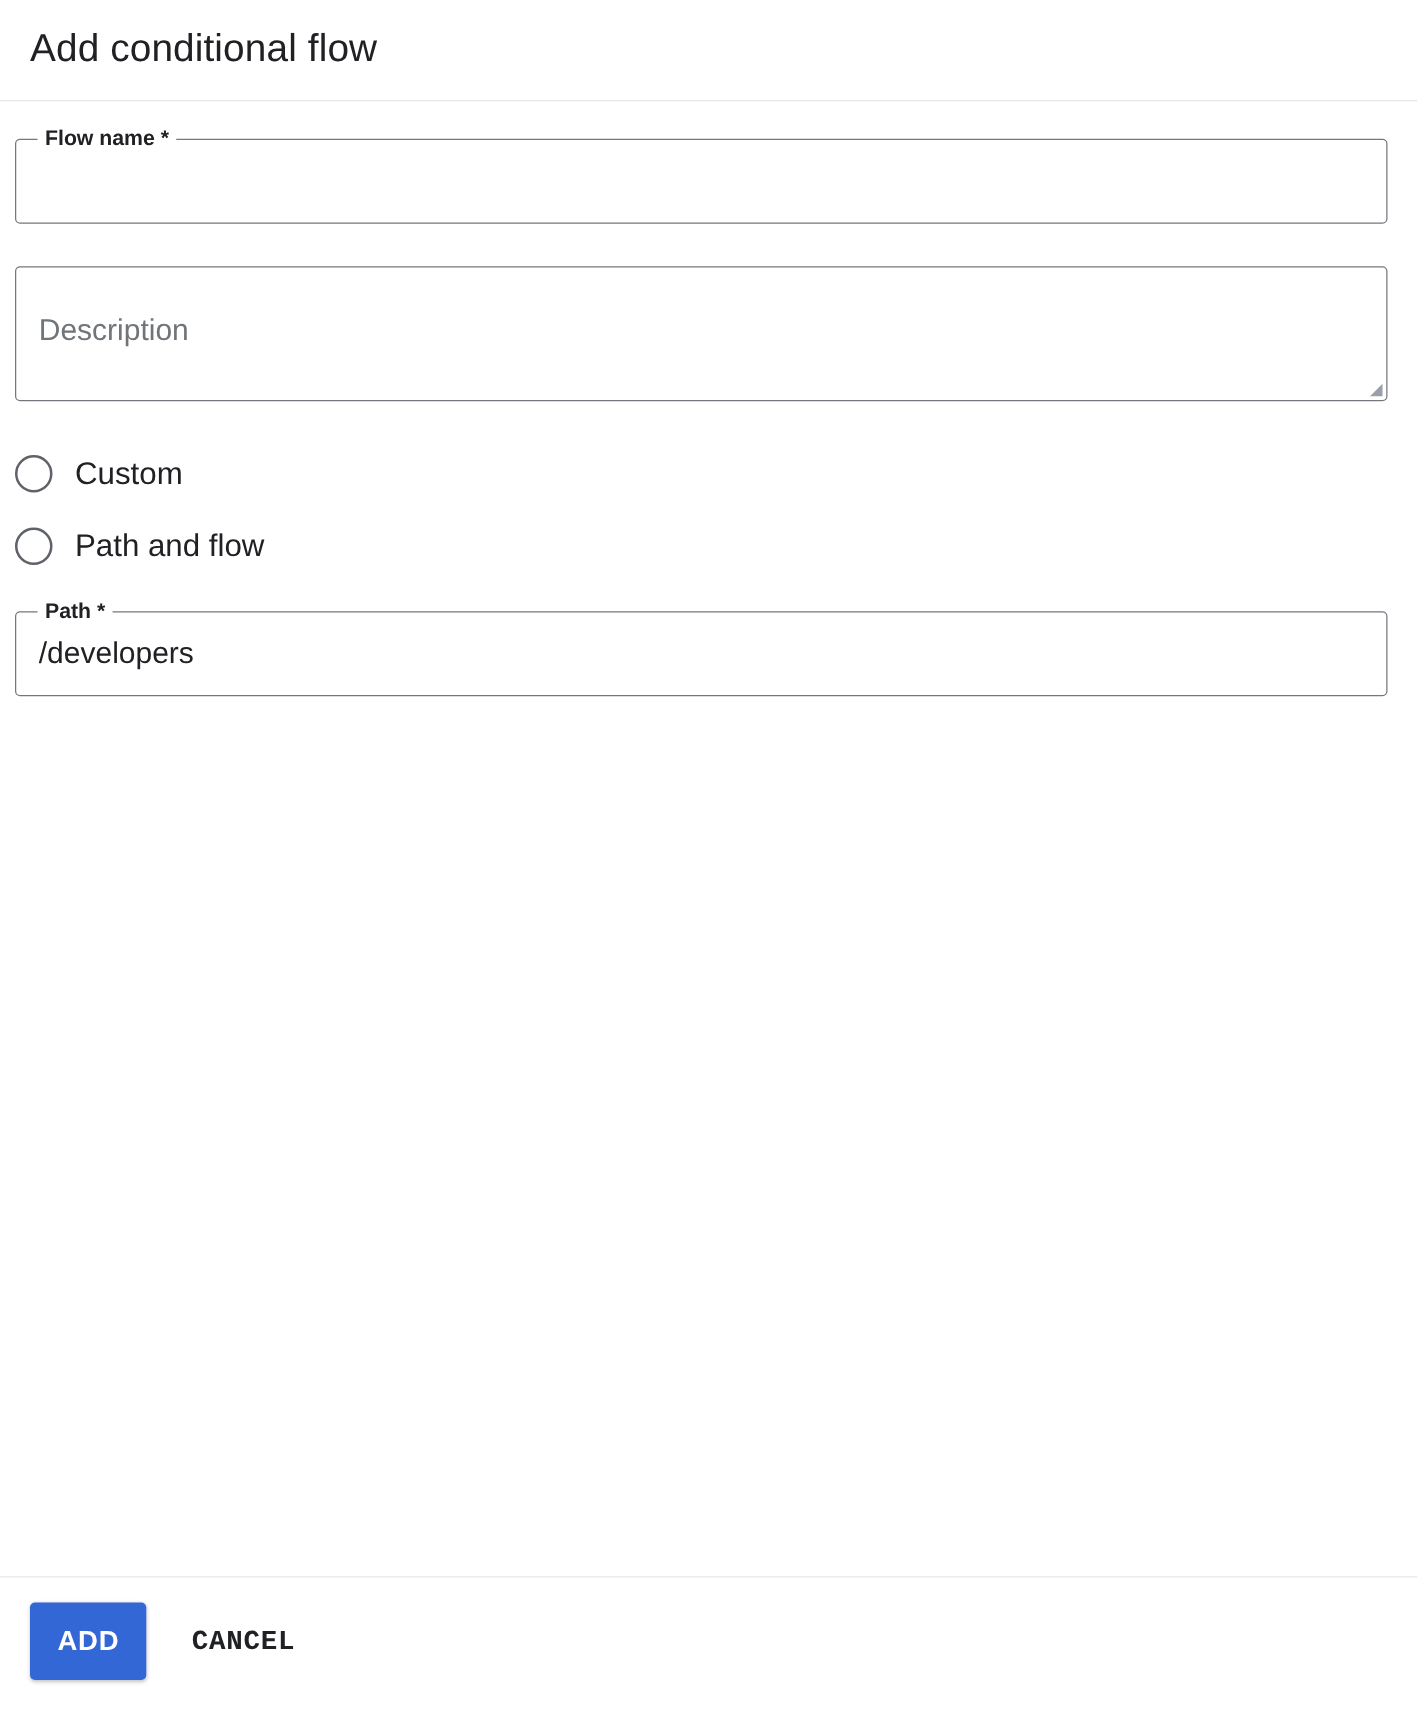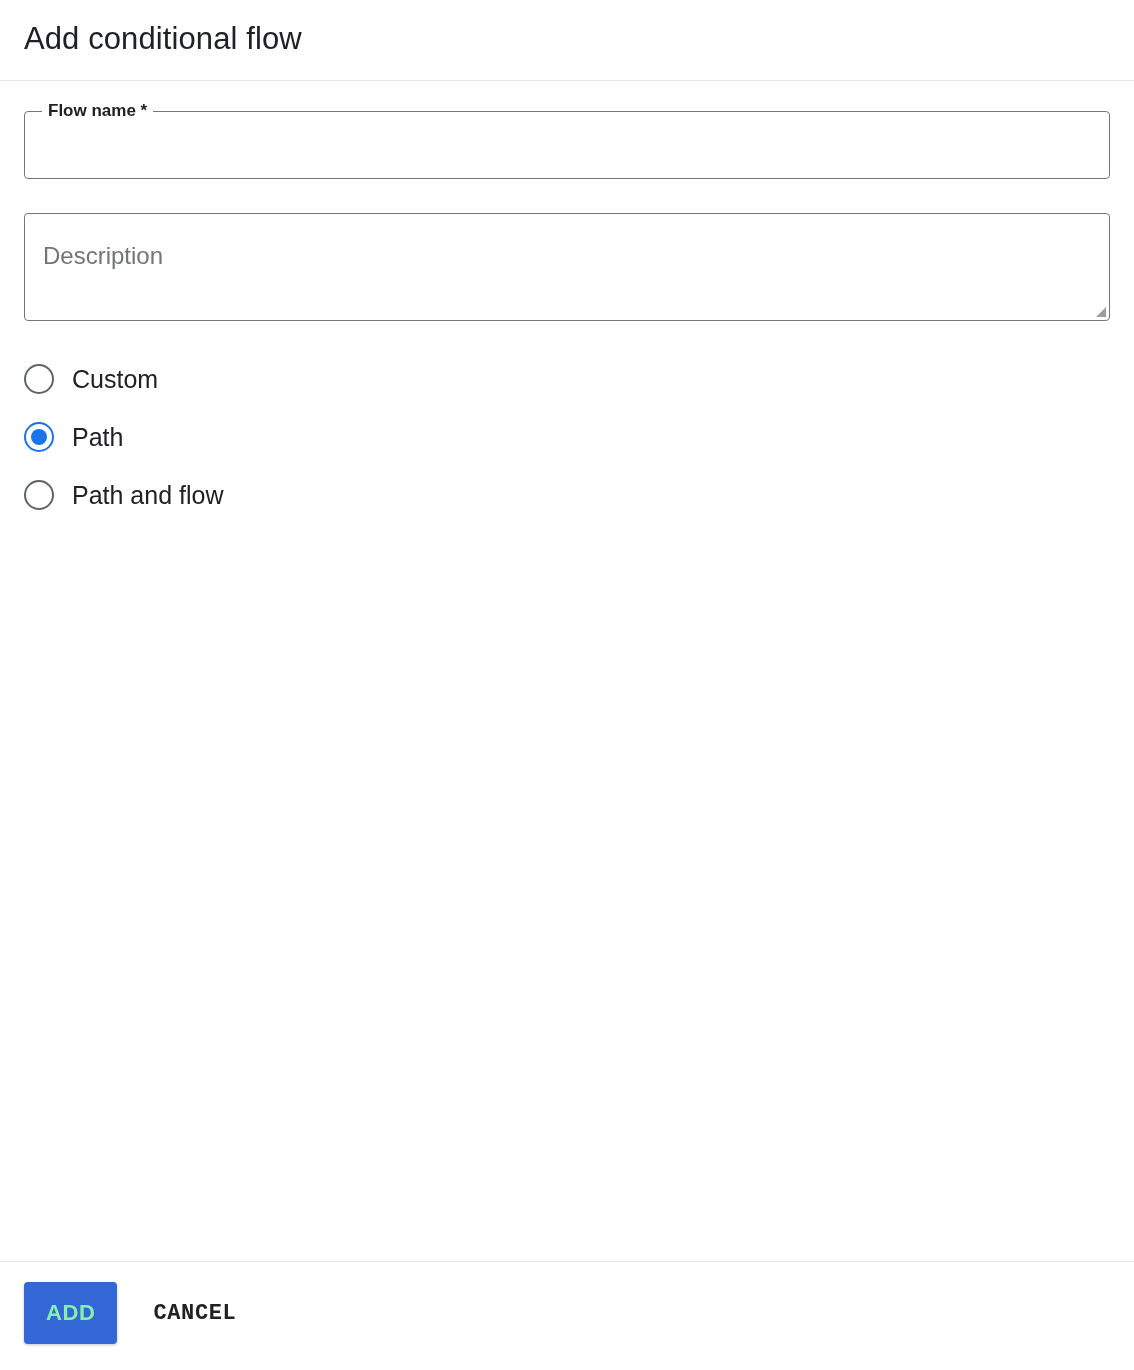--- a/index.html
+++ b/index.html
@@ -34,21 +34,21 @@
     font-size: 31px;
     font-weight: 400;
     line-height: 38px;
     color: #202124;
     letter-spacing: 0.1px;
   }
 
   
   .dialog-body {
     flex: 1 1 auto;
-    padding: 30px 24px 0 24px;
+    padding: 30px 24px 0 12px;
     box-sizing: border-box;
     overflow: hidden;
   }
 
   
   .field {
     position: relative;
     margin-bottom: 34px;
   }
   .outline {
@@ -57,21 +57,21 @@
     border-radius: 4px;
     height: 68px;
     box-sizing: border-box;
     display: flex;
     align-items: center;
     padding: 0 18px;
     background: #ffffff;
   }
   .outline.textarea-outline {
     height: 108px;
-    align-items: center;
+    align-items: flex-end;
     padding-top: 18px;
   }
   .floating-label {
     position: absolute;
     top: -11px;
     left: 17px;
     background: #ffffff;
     padding: 0 6px;
     font-size: 17px;
     font-weight: 700;
@@ -177,21 +177,21 @@
     border-radius: 4px;
     cursor: pointer;
     padding: 0 22px;
     height: 62px;
     display: inline-flex;
     align-items: center;
     justify-content: center;
   }
   .btn-primary {
     background: #3367d6;
-    color: #86efac;
+    color: #ffffff;
     box-shadow: 0 1px 3px rgba(60,64,67,0.3);
   }
   .btn-text {
     background: transparent;
     color: #202124;
     font-family: Liberation Mono, monospace;
   }
 </style>
 </head>
 <body>
@@ -215,32 +215,34 @@
         <textarea class="field-value" placeholder="Description" style=""></textarea>
       </div>
     </div>
 
 
     <div class="radio-row">
       <span class="radio"></span>
       <span class="radio-label">Custom</span>
     </div>
 
-    <div class="radio-row">
-      <span class="radio checked"></span>
-      <span class="radio-label">Path</span>
-    </div>
 
     <div class="radio-row">
       <span class="radio"></span>
       <span class="radio-label">Path and flow</span>
     </div>
 
     <div class="spacer-after-radios"></div>
 
+    <div class="field">
+      <div class="outline">
+        <span class="floating-label">Path *</span>
+        <input class="field-value" type="text" value="/developers" style="">
+      </div>
+    </div>
 
 
   </div>
 
   <div class="dialog-footer">
     <button class="btn btn-primary">ADD</button>
     <button class="btn btn-text">CANCEL</button>
   </div>
 
 </div>

